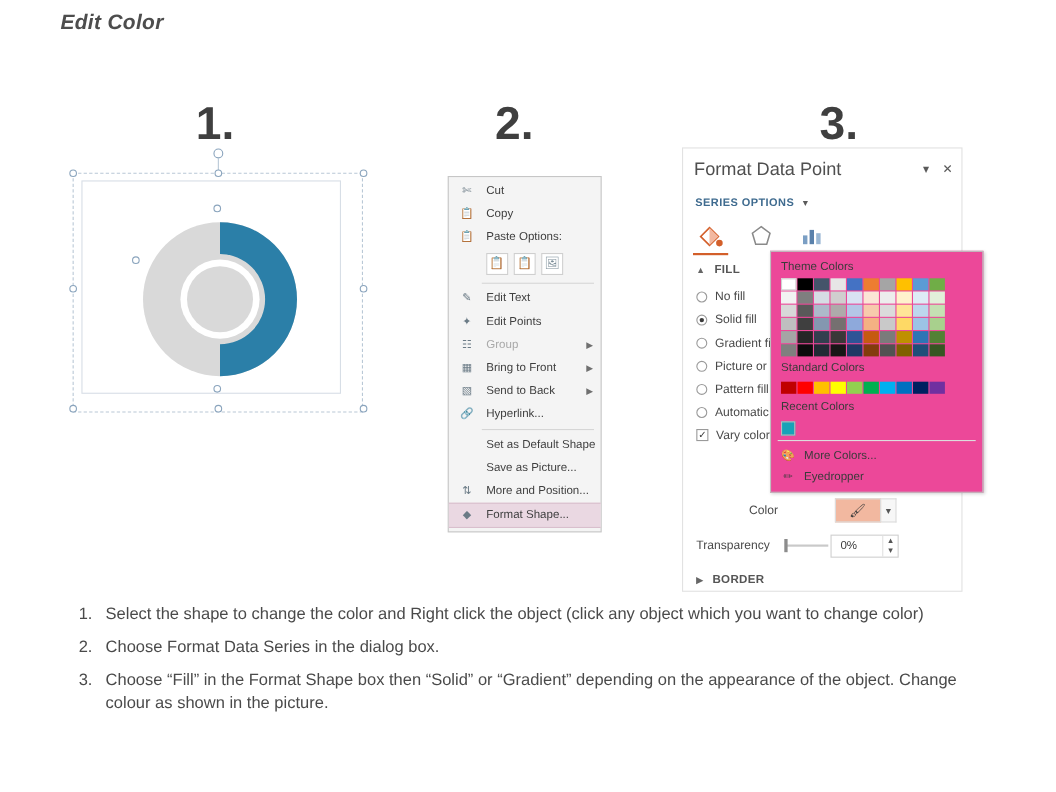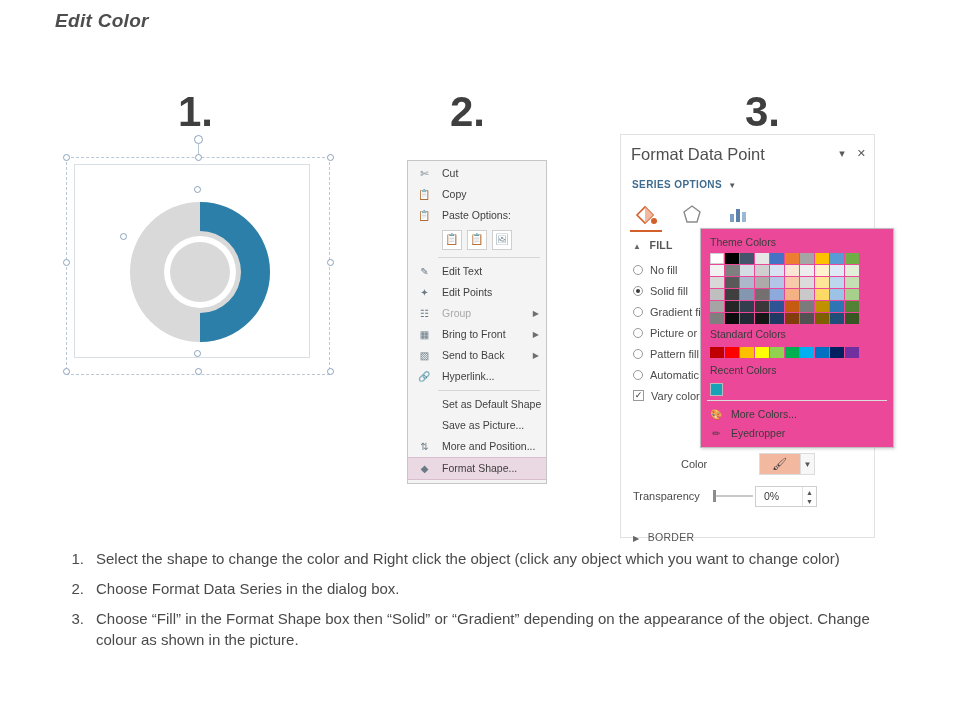--- a/index.html
+++ b/index.html
@@ -363,23 +363,23 @@
     border-left: 1px solid #e2e2e2;
     font-size: 7px;
     color: #555;
     line-height: 9px;
     text-align: center;
     padding-top: 1px;
     box-sizing: border-box;
   }
   .border-row {
     position: absolute;
-    left: 12px; top: 396px;
+    left: 12px; top: 386px;
     font-size: 10.5px;
-    font-weight: normal;
+    font-weight: bold;
     color: #555;
     letter-spacing: .3px;
   }
   .border-row .tri { font-size: 8px; margin-right: 5px; color: #666; }
 
   
   .color-popup {
     position: absolute;
     left: 700px;
     top: 228px;

